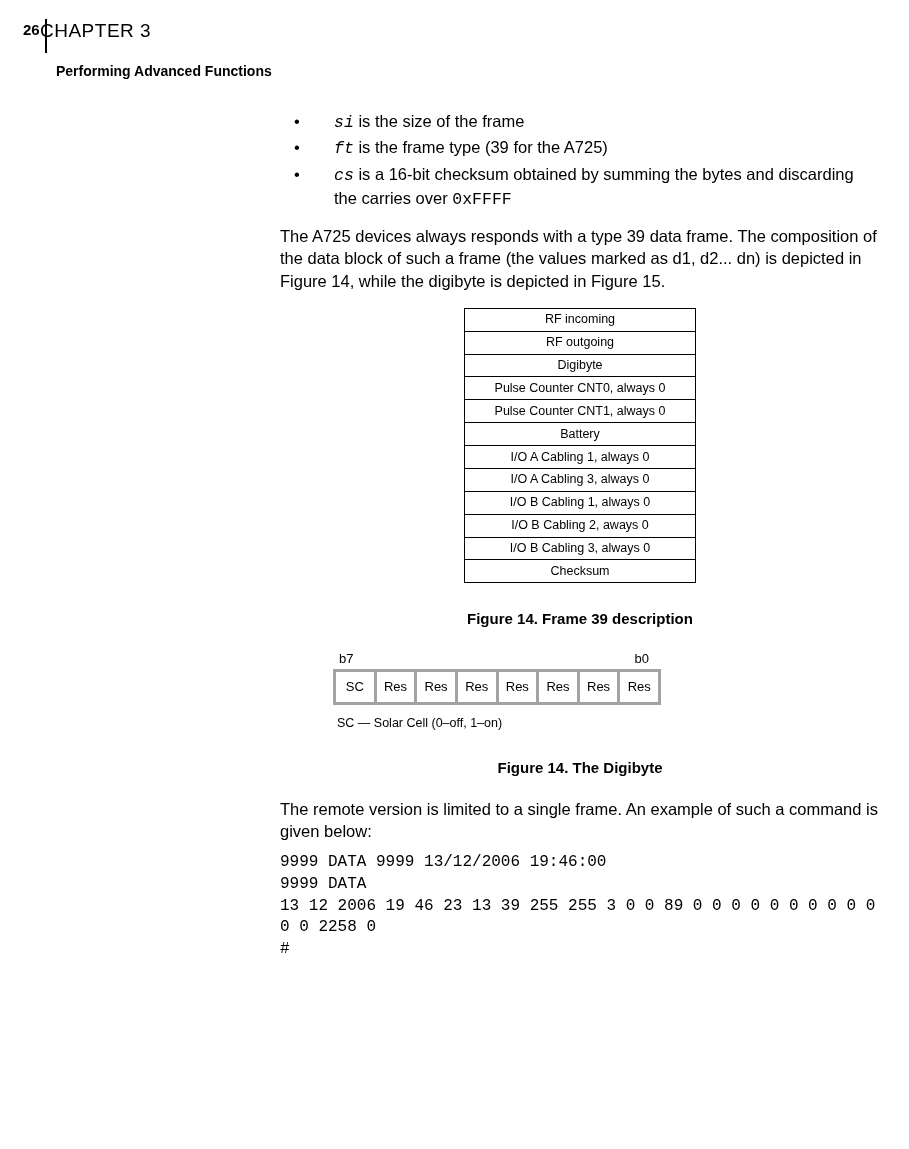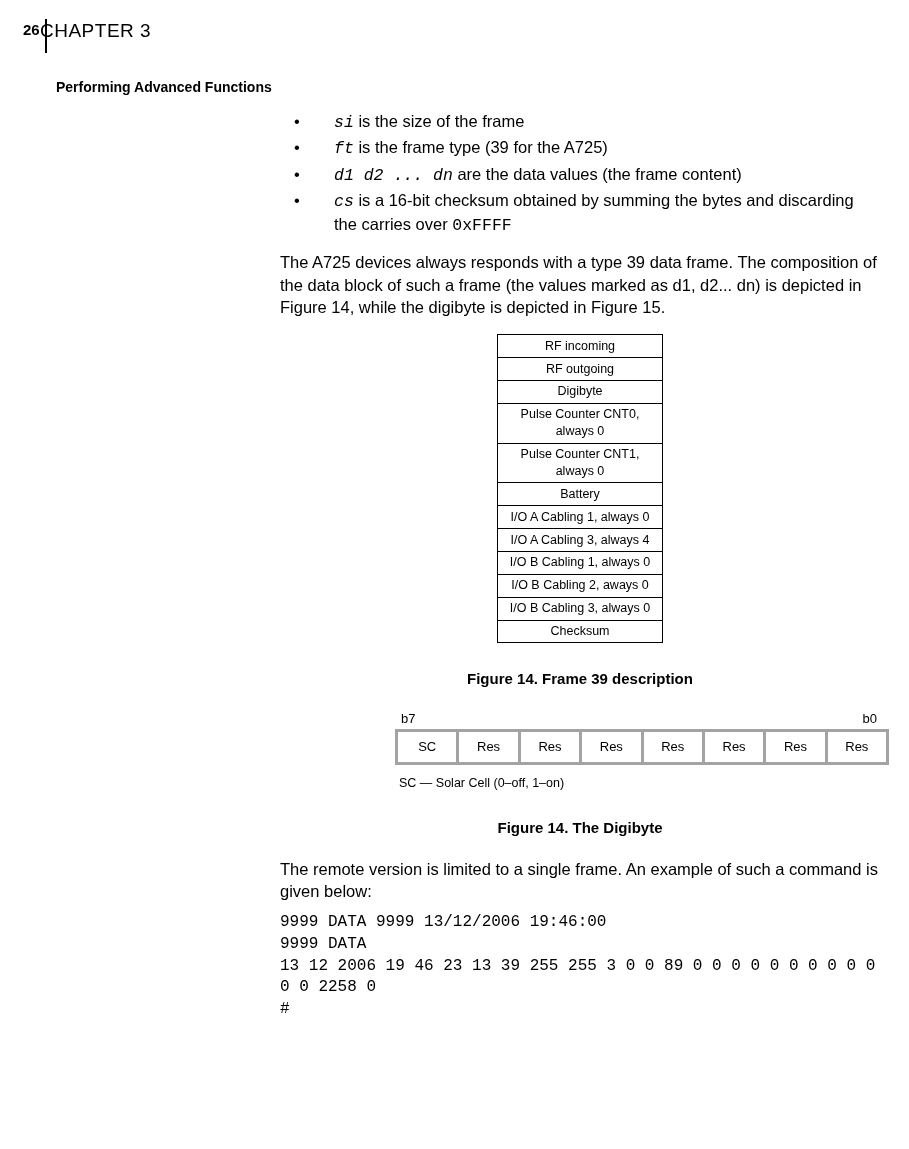--- a/index.html
+++ b/index.html
@@ -37,21 +37,21 @@
       position:absolute;
       left:17px;
       top:0px;
       font-weight:400;
       letter-spacing: .5px;
       font-size:19px;
     }
     .header-line2 {
       font-weight: bold;
       font-size: 14px;
-      margin-top: 24px;
+      margin-top: 8px;
     }
     .content {
       position: absolute;
       top: 110px;
       left: 280px;
       width: 600px;
     }
     ul.bullets {
       list-style: none;
       padding: 0;
@@ -66,38 +66,38 @@
       display:inline-block;
       width:40px;
       text-indent:0;
     }
     .code { font-family: "Courier New", Courier, monospace; font-style: italic; }
     .code-up { font-family: "Courier New", Courier, monospace; }
     .para { margin: 8px 0; }
     .fig-table {
       margin: 16px auto 0 auto;
       border-collapse: collapse;
-      width: 166px;
+      width: 232px;
     }
     .fig-table td {
       border: 1px solid #000;
       font-size: 12.5px;
       text-align: center;
       padding: 2.5px 4px;
       font-weight:400;
     }
     .fig-caption {
       text-align: center;
       font-weight: bold;
       font-size: 15px;
       margin: 26px 0 20px 0;
     }
     .bit-wrap {
-      width: 494px;
-      margin-left: 115px;
+      width: 328px;
+      margin-left: 53px;
     }
     .bit-labels {
       display:flex;
       justify-content: space-between;
       font-size:13px;
       padding: 0 12px 2px 6px;
     }
     .bit-table {
       border-collapse: collapse;
       width: 100%;
@@ -133,21 +133,20 @@
     <span class="chapter">CHAPTER 3</span>
   </div>
   <div class="header-line2" style="margin-left:33px">Performing Advanced Functions</div>
 </div>
 
 <div class="content">
 
   <ul class="bullets">
     <li><span class="bullet-dot">•</span><span class="code">si</span><span> is the size of the frame</span></li>
     <li><span class="bullet-dot">•</span><span class="code">ft</span><span> is the frame type (39 for the A725)</span></li>
-    <li><span class="bullet-dot">•</span><span class="code">d1 d2 ... dn</span><span> are the data values (the frame content)</span></li>
     <li><span class="bullet-dot">•</span><span class="code">cs</span><span> is a 16-bit checksum obtained by summing the bytes and discarding the carries over </span><span class="code-up">0xFFFF</span></li>
   </ul>
 
   <div class="para">The A725 devices always responds with a type 39 data frame. The composition of the data block of such a frame (the values marked as d1, d2... dn) is depicted in Figure 14, while the digibyte is depicted in Figure 15.</div>
 
   <table class="fig-table">
     <tbody>
         <tr>
           <td>RF incoming</td>
         </tr>
@@ -163,21 +162,21 @@
     <tr>
           <td>Pulse Counter CNT1, always 0</td>
         </tr>
     <tr>
           <td>Battery</td>
         </tr>
     <tr>
           <td>I/O A Cabling 1, always 0</td>
         </tr>
     <tr>
-          <td>I/O A Cabling 3, always 4</td>
+          <td>I/O A Cabling 3, always 0</td>
         </tr>
     <tr>
           <td>I/O B Cabling 1, always 0</td>
         </tr>
     <tr>
           <td>I/O B Cabling 2, aways 0</td>
         </tr>
     <tr>
           <td>I/O B Cabling 3, always 0</td>
         </tr>

